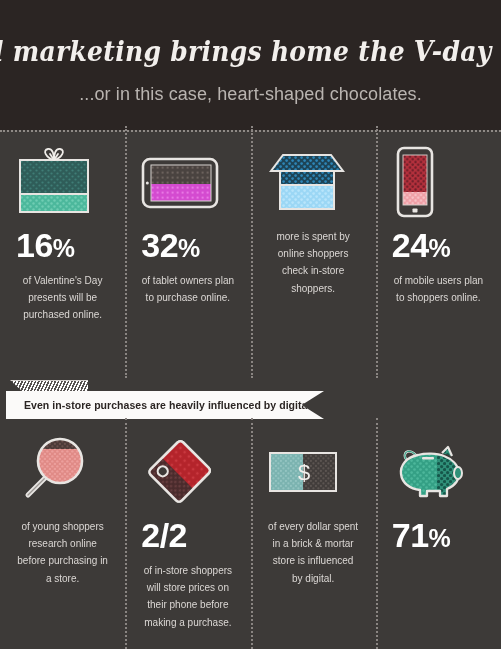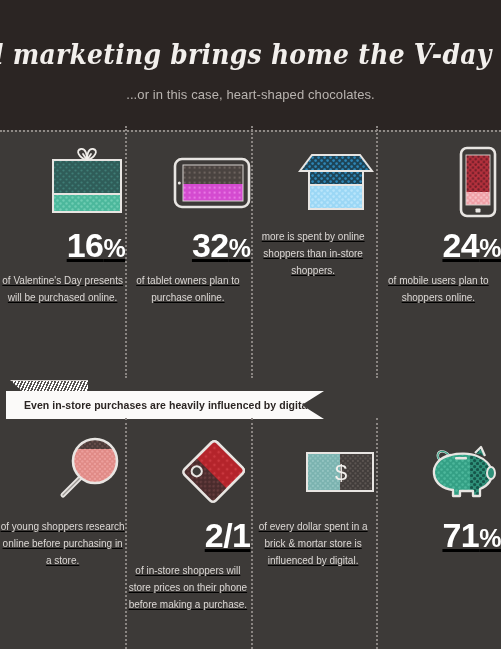--- a/index.html
+++ b/index.html
@@ -38,21 +38,21 @@
     font-weight: bold;
     font-size: 25px;
     color: #f2efec;
     letter-spacing: 0.3px;
     white-space: nowrap;
     text-align: center;
     margin-top: 12px;
     transform: scaleY(1.12);
   }
   .header-sub {
-    font-size: 13px;
+    font-size: 18px;
     color: #b9b4b0;
     margin-top: 18px;
     letter-spacing: 0.1px;
   }
 
   
   .body-area {
     position: absolute;
     top: 130px; left: 0;
     width: 501px;
@@ -66,25 +66,24 @@
     left: 0;
     width: 501px;
     display: flex;
   }
   .row-1 { top: 0;   height: 243px; }
   .row-2 { top: 290px; height: 229px; }
 
   .cell {
     position: relative;
     width: 125.25px;
-    padding: 0 0;
+    padding: 0 16px;
     display: flex;
     flex-direction: column;
-    align-items: flex-end;
-    text-decoration: underline;
+    align-items: flex-start;
   }
   .cell + .cell::before {
     content: "";
     position: absolute;
     left: 0; top: -6px;
     width: 0;
     height: 252px;
     border-left: 2px dotted #8a8582;
   }
   .row-2 .cell + .cell::before { height: 235px; top: -4px; }
@@ -234,21 +233,21 @@
                 <rect width="6" height="6" fill="#9bd7f5"></rect>
                 <circle cx="1.6" cy="1.6" r="1.3" fill="#b8e5fb"></circle>
                 <circle cx="4.6" cy="4.6" r="1.3" fill="#b8e5fb"></circle>
               </pattern>
             </defs>
             <polygon points="4,24 76,24 64,8 16,8" fill="url(#dotsNavy)" stroke="#e8e5e2" stroke-width="2"></polygon>
             <rect x="13" y="24" width="54" height="14" fill="url(#dotsNavy)" stroke="#e8e5e2" stroke-width="2"></rect>
             <rect x="13" y="38" width="54" height="24" fill="url(#dotsBlueLt)" stroke="#e8e5e2" stroke-width="2"></rect>
           </svg>
         </div>
-        <div class="stat-desc">more is spent by online shoppers than in-store shoppers.</div>
+        <div class="stat-desc">more is spent by online shoppers check in-store shoppers.</div>
       </div>
 
       <div class="cell">
         <div class="icon-wrap">
           <svg width="46" height="76" viewBox="0 0 46 76">
             <defs>
               <pattern id="dotsCrimson" width="5.5" height="5.5" patternUnits="userSpaceOnUse">
                 <rect width="5.5" height="5.5" fill="#b3303c"></rect>
                 <circle cx="1.5" cy="1.5" r="1.2" fill="#6e1d28"></circle>
                 <circle cx="4.2" cy="4.2" r="1.2" fill="#6e1d28"></circle>
@@ -326,21 +325,21 @@
               </pattern>
             </defs>
             <g transform="rotate(-45 38 36)">
               <path d="M20 14 h38 a4 4 0 0 1 4 4 v36 a4 4 0 0 1 -4 4 h-38 a4 4 0 0 1 -4 -4 v-36 a4 4 0 0 1 4 -4 z" fill="url(#dotsRed)" stroke="#e8e5e2" stroke-width="2.4"></path>
               <path d="M20 14 h16 v44 h-16 a4 4 0 0 1 -4 -4 v-36 a4 4 0 0 1 4 -4 z" fill="url(#dotsDarkTag)"></path>
               <path d="M20 14 h38 a4 4 0 0 1 4 4 v36 a4 4 0 0 1 -4 4 h-38 a4 4 0 0 1 -4 -4 v-36 a4 4 0 0 1 4 -4 z" fill="none" stroke="#e8e5e2" stroke-width="2.4"></path>
               <circle cx="27" cy="24" r="5" fill="#3d3a38" stroke="#e8e5e2" stroke-width="2.2"></circle>
             </g>
           </svg>
         </div>
-        <div class="stat-num"><span>2/1</span><span class="unit"></span></div>
+        <div class="stat-num"><span>2/2</span><span class="unit"></span></div>
         <div class="stat-desc">of in-store shoppers will store prices on their phone before making a purchase.</div>
       </div>
 
       <div class="cell">
         <div class="icon-wrap">
           <svg width="72" height="50" viewBox="0 0 72 50">
             <defs>
               <pattern id="dotsBillTeal" width="5" height="5" patternUnits="userSpaceOnUse">
                 <rect width="5" height="5" fill="#7bb3b0"></rect>
                 <circle cx="1.4" cy="1.4" r="1.1" fill="#93c4c1"></circle>

